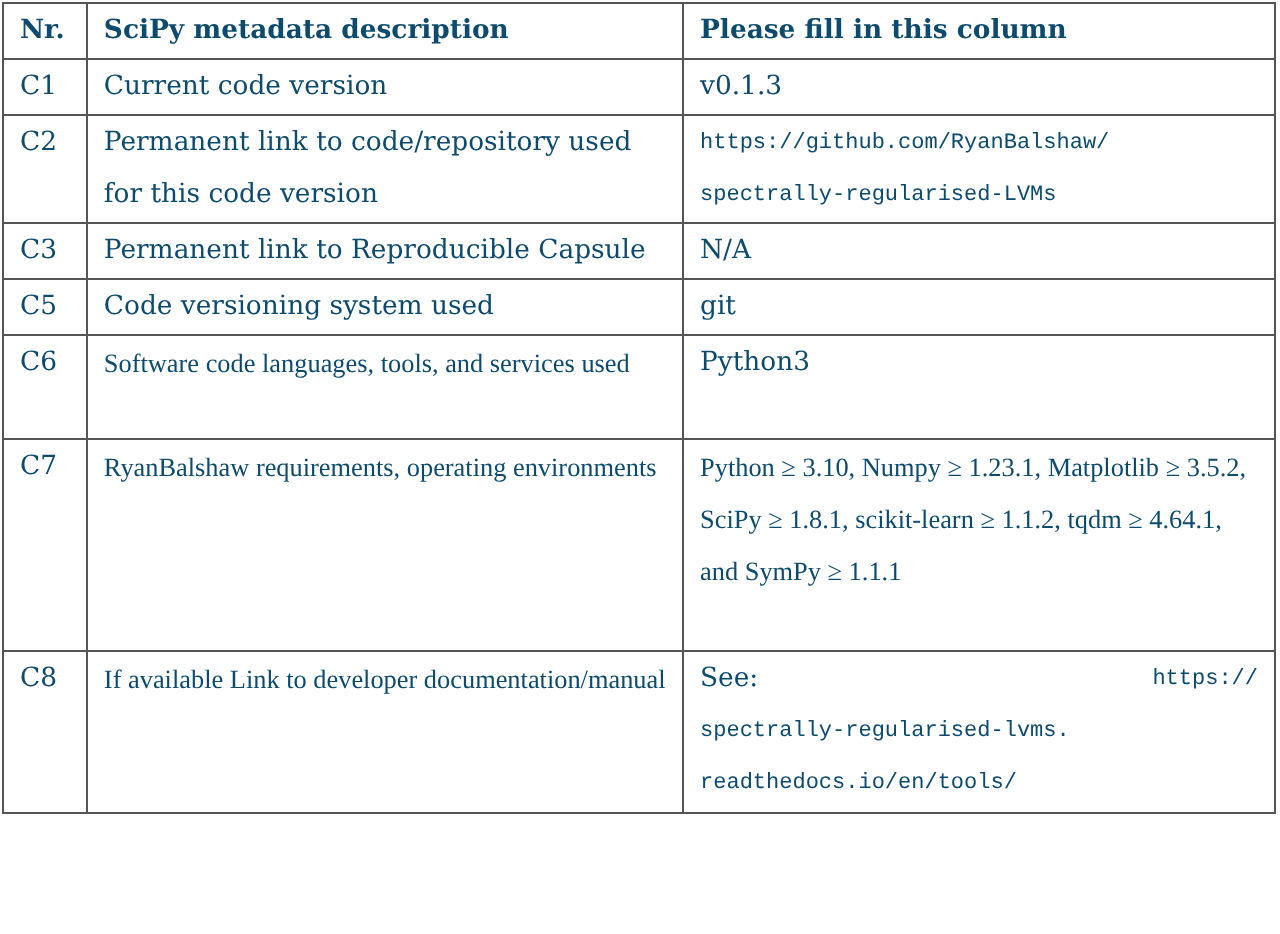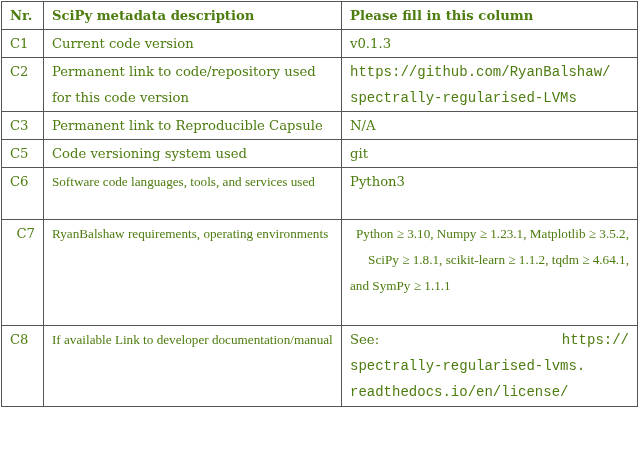--- a/index.html
+++ b/index.html
@@ -3,39 +3,39 @@
 <meta charset="utf-8">
 <style>
   html, body { margin: 0; padding: 0; background: #ffffff; }
   body { width: 640px; height: 467px; overflow: hidden; }
   .tbl {
     position: absolute; left: 1px; top: 1px;
     width: 637px;
     border-collapse: collapse;
     font-family: "DejaVu Serif", "Liberation Serif", serif;
     font-size: 13.2px;
-    color: #4d7c0f;
+    color: #0c4a6e;
   }
   .tbl td, .tbl th {
     border: 1.5px solid #555;
     vertical-align: top;
     padding: 4px 8px 0 8px;
     line-height: 26px;
     text-align: left;
   }
   .tbl th { font-weight: bold; height: 22px; padding-top: 1px; }
   .tbl td { padding-top: 1px; }
   .c-nr { width: 27px; }
   .c-desc { width: 280px; }
   .c-val { width: 278px; }
-  .mono { font-family: "Liberation Mono", "DejaVu Sans Mono", monospace; font-size: 14px; }
+  .mono { font-family: "Liberation Mono", "DejaVu Sans Mono", monospace; font-size: 11px; }
   .just { text-align: justify; text-align-last: left; font-family: Liberation Serif, serif; }
   .h1 td { height: 23px; }
   .h2 td { height: 50px; }
-  .h7 td { height: 104px; text-align: right; }
+  .h7 td { height: 104px; }
   .h8 td { height: 79px; }
   .c8val { display: flex; justify-content: space-between; gap: 40px; }
 </style>
 </head>
 <body>
 
 <table class="tbl">
   <colgroup>
     <col class="c-nr">
       <col class="c-desc">
@@ -82,17 +82,17 @@
   </tr>
   <tr class="h8">
     <td>C8</td>
     <td class="just">If available Link to developer documentation/manual</td>
     <td>
       <div class="c8val">
         <span>See:</span>
         <span class="mono">https://</span>
       </div>
       <div class="mono">spectrally-regularised-lvms.</div>
-      <div class="mono">readthedocs.io/en/license/</div>
+      <div class="mono">readthedocs.io/en/tools/</div>
     </td>
   </tr>
 </tbody>
   </table>
 
 </body></html>

